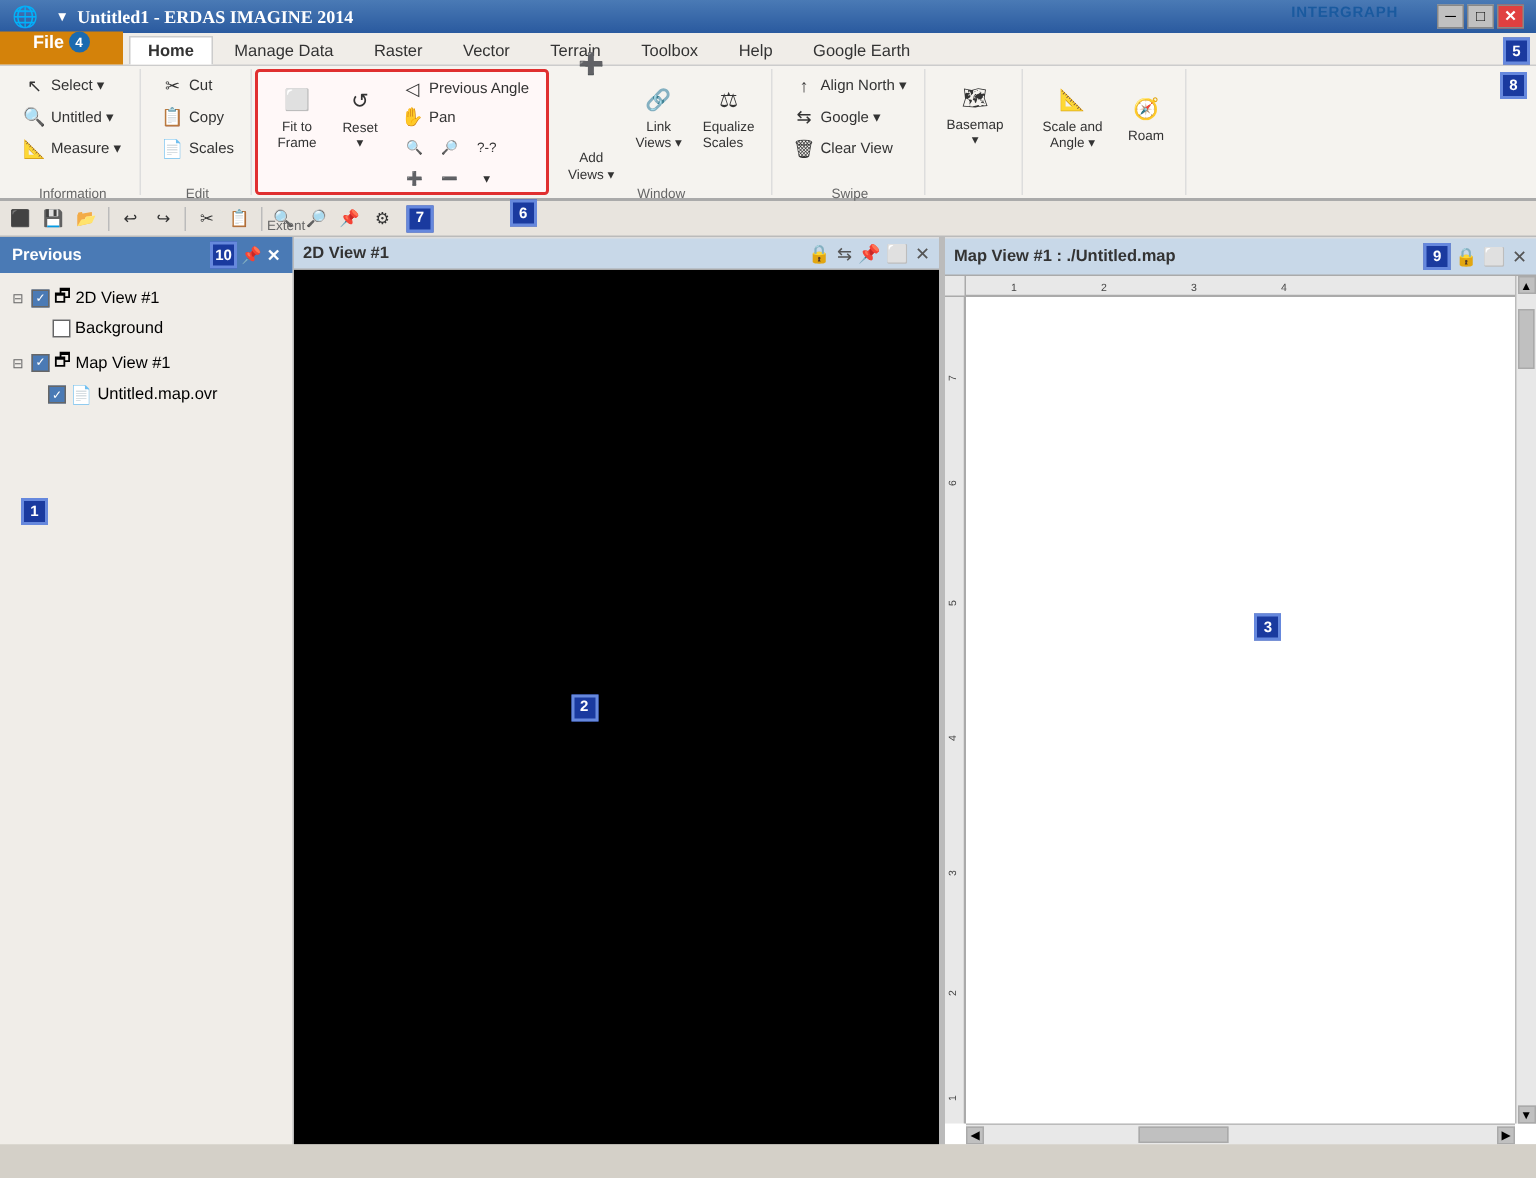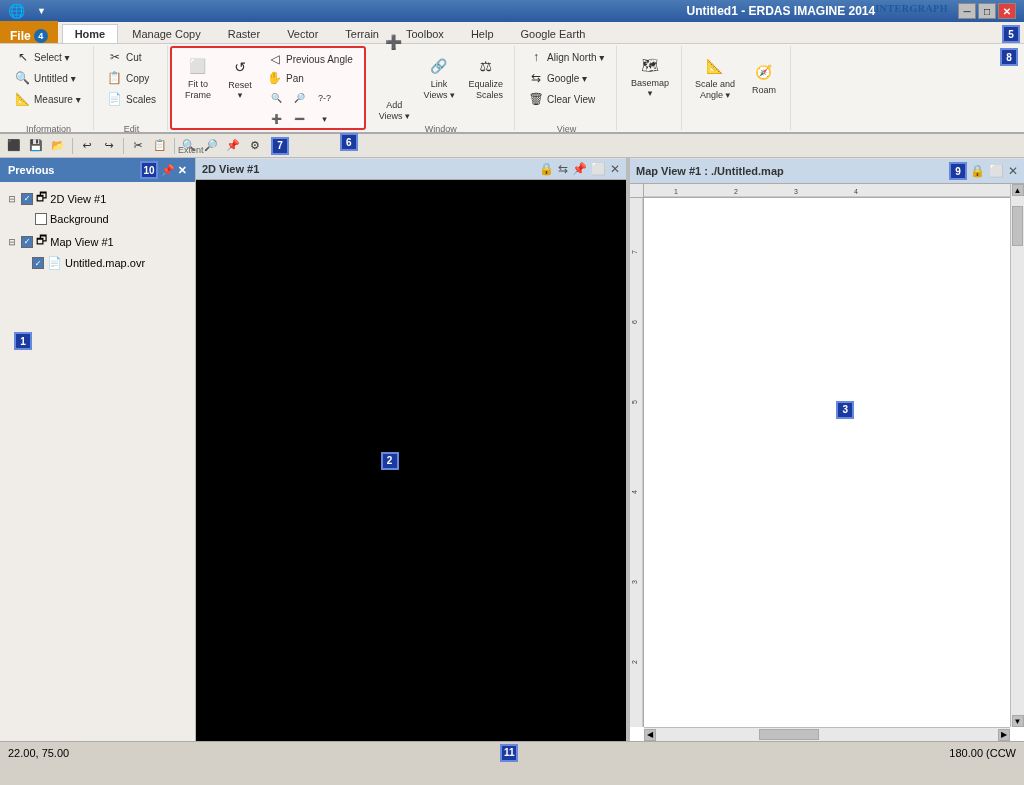--- a/index.html
+++ b/index.html
@@ -10,22 +10,22 @@
       height: 22px;
       background: linear-gradient(to bottom, #4a7ab5, #2a5a9f);
       display: flex;
       align-items: center;
       justify-content: space-between;
       padding: 0 8px;
       color: white;
       font-size: 12px;
       font-weight: bold;
     }
-    .titlebar-title { flex: 1; text-align: right; }
-    .titlebar-controls { display: flex; gap: 2px; font-family: Liberation Serif, serif; }
+    .titlebar-title { flex: 1; text-align: left; font-family: Liberation Serif, serif; }
+    .titlebar-controls { display: flex; gap: 18px; }
     .titlebar-btn {
       width: 18px; height: 16px; background: #c0c0c0;
       border: 1px solid #888; display: flex; align-items: center;
       justify-content: center; font-size: 10px; cursor: pointer;
       color: #000;
     }
 
     
     .ribbon-tabs {
       height: 22px;
@@ -51,24 +51,24 @@
     .ribbon-tab.active {
       background: white;
       border-color: #ccc;
       border-bottom-color: white;
       font-weight: 600;
     }
     .file-btn {
       background: #d4820a;
       color: white;
       font-weight: bold;
-      padding: 0 10px;
+      padding: 0 22px;
       height: 22px;
       display: flex;
-      align-items: flex-end;
+      align-items: flex-start;
       cursor: pointer;
       font-size: 12px;
       border: none;
       margin-right: 4px;
     }
     .file-badge {
       background: #1a6ab0;
       color: white;
       border-radius: 50%;
       width: 14px; height: 14px;
@@ -377,21 +377,21 @@
     </div>
   </div>
 </div>
 
 <div class="ribbon-tabs">
   <div class="file-btn">
     <span>File</span>
     <div class="file-badge">4</div>
   </div>
   <div class="ribbon-tab active">Home</div>
-  <div class="ribbon-tab">Manage Copy</div>
+  <div class="ribbon-tab">Manage Data</div>
   <div class="ribbon-tab">Raster</div>
   <div class="ribbon-tab">Vector</div>
   <div class="ribbon-tab">Terrain</div>
   <div class="ribbon-tab">Toolbox</div>
   <div class="ribbon-tab">Help</div>
   <div class="ribbon-tab">Google Earth</div>
   <div style="margin-left:auto;display:flex;align-items:center;gap:3px;padding-right:4px;">
     <span class="num-badge">5</span>
   </div>
 </div>
@@ -482,42 +482,42 @@
       <div class="ribbon-btn" style="height:60px;min-width:36px;">
         <div class="ribbon-btn-icon">➕</div>
         <span style="line-height:1.2;text-align:center;margin-top:48px;">Add<br>Views ▾</span>
       </div>
       <div class="ribbon-btn" style="height:60px;min-width:36px;">
         <div class="ribbon-btn-icon">🔗</div>
         <span style="line-height:1.2;text-align:center;">Link<br>Views ▾</span>
       </div>
       <div class="ribbon-btn" style="height:60px;min-width:36px;">
         <div class="ribbon-btn-icon">⚖</div>
-        <span style="line-height:1.2;text-align:right;">Equalize<br>Scales</span>
+        <span style="line-height:1.2;text-align:left;">Equalize<br>Scales</span>
       </div>
     </div>
     <div class="ribbon-group-label">Window</div>
   </div>
 
   <div class="ribbon-group" style="min-width:100px;">
     <div class="ribbon-group-content" style="flex-direction:column;align-items:flex-start;width:100%;">
       <div class="ribbon-btn-sm">
         <span class="ribbon-btn-sm-icon">↑</span>
         <span>Align North ▾</span>
       </div>
       <div class="ribbon-btn-sm">
         <span class="ribbon-btn-sm-icon">⇆</span>
         <span>Google ▾</span>
       </div>
       <div class="ribbon-btn-sm">
         <span class="ribbon-btn-sm-icon">🗑</span>
         <span>Clear View</span>
       </div>
     </div>
-    <div class="ribbon-group-label">View</div>
+    <div class="ribbon-group-label">Swipe</div>
   </div>
 
   <div class="ribbon-group" style="min-width:60px;">
     <div class="ribbon-group-content" style="flex-direction:column;align-items:center;">
       <div class="ribbon-btn" style="height:56px;min-width:50px;">
         <div class="ribbon-btn-icon">🗺</div>
         <span>Basemap<br>▾</span>
       </div>
     </div>
     <div class="ribbon-group-label"></div>
@@ -693,19 +693,14 @@
               <div style="position:absolute;left:30%;top:1px;bottom:1px;width:60px;background:#c0c0c0;border:1px solid #aaa;"></div>
             </div>
             <div style="width:12px;height:12px;background:#c0c0c0;border:1px solid #aaa;display:flex;align-items:center;justify-content:center;font-size:8px;">▶</div>
           </div>
         </div>
       </div>
 
     </div>
   </div>
 
-  <div class="statusbar">
-    <span>22.00, 75.00</span>
-    <span class="num-badge">11</span>
-    <span>180.00 (CCW</span>
-  </div>
 
 </div>
 
 </body></html>

